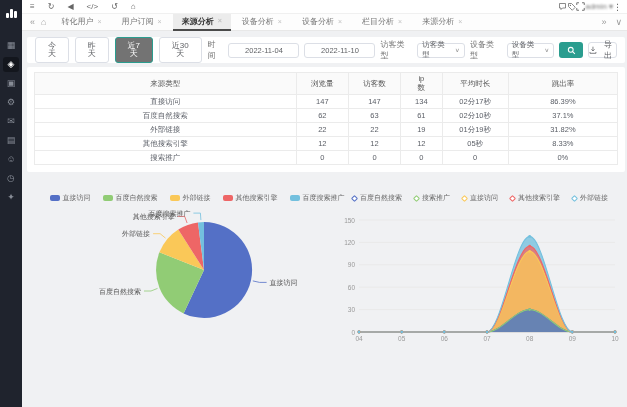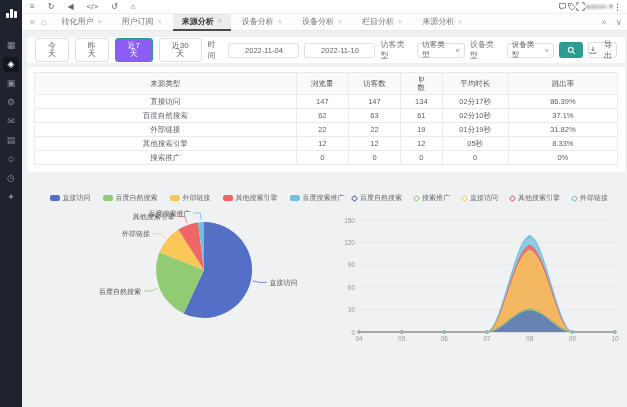--- a/index.html
+++ b/index.html
@@ -29,23 +29,23 @@
   .tab-ctl { cursor:pointer; font-size:9px; color:#999; }
   .tabs { display:flex; align-items:flex-end; gap:2px; flex:1; overflow:hidden; }
   .tab { padding:2px 9px; font-size:8px; color:#777; cursor:pointer; display:flex; align-items:center; gap:4px; border-bottom:2px solid transparent; white-space:nowrap; }
   .tab .x { color:#c2c2c2; font-size:7px; }
   .tab.active { background:#ececec; color:#333; font-weight:bold; border-bottom:2px solid #4a4a4a;font-family:Liberation Mono, monospace; }
   .tab-right { margin-left:auto; display:flex; gap:9px; }
 
   
   .content { flex:1; padding:6px 5px 0 5px; background:#f0f1f3; overflow:hidden; }
   .card { background:#fff; border-radius:2px; }
-  .filter-card { height:26px; display:flex; align-items:center; padding:0 8px; gap:6px; }
+  .filter-card { height:26px; display:flex; padding:0 8px; gap:6px; }
   .qbtn { border:1px solid #dcdfe6; background:#fff; border-radius:3px; color:#606266; font-size:8px; padding:3px 8px; cursor:pointer; line-height:1; }
-  .qbtn.active { background:#8b5cf6; border-color:#2a9d8f; color:#fff; }
+  .qbtn.active { background:#737373; border-color:#2a9d8f; color:#fff; }
   .f-right { margin-left:auto; display:flex; align-items:center; gap:5px; }
   .f-label { color:#777; font-size:8px; }
   .date-input { width:71px; height:15px; border:1px solid #dcdfe6; border-radius:3px; font-size:7.5px; color:#606266; text-align:center; background:#fff; font-family:inherit; }
   .sel { height:15px; min-width:44px; border:1px solid #dcdfe6; border-radius:3px; background:#fff; color:#606266; font-size:7.5px; display:flex; align-items:center; justify-content:space-between; padding:0 4px; gap:3px; cursor:pointer; }
   .sel .chev { color:#999; font-size:7px; transform:scaleY(.8); }
   .search-btn { width:24px; height:16px; background:#2a9d8f; border:none; border-radius:3px; display:flex; align-items:center; justify-content:center; cursor:pointer; }
   .export-btn { height:16px; border:1px solid #dcdfe6; background:#fff; border-radius:3px; color:#606266; font-size:8px; display:flex; align-items:center; gap:3px; padding:0 0; cursor:pointer; }
 
   .table-card { margin-top:4px; padding:5px 7px 7px 7px; }
   table { width:100%; border-collapse:collapse; font-size:7.5px; color:#5a5e66; }

